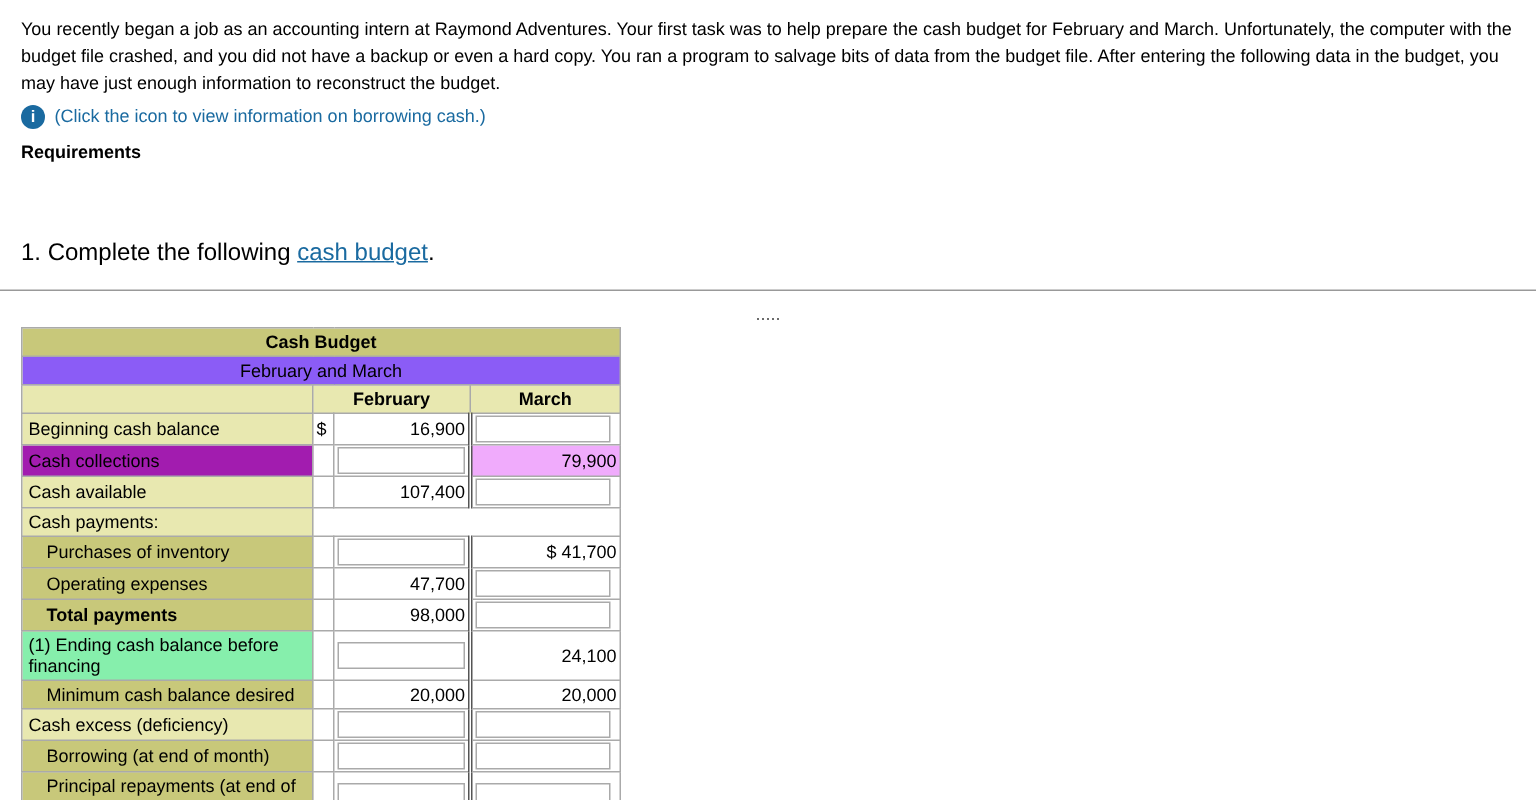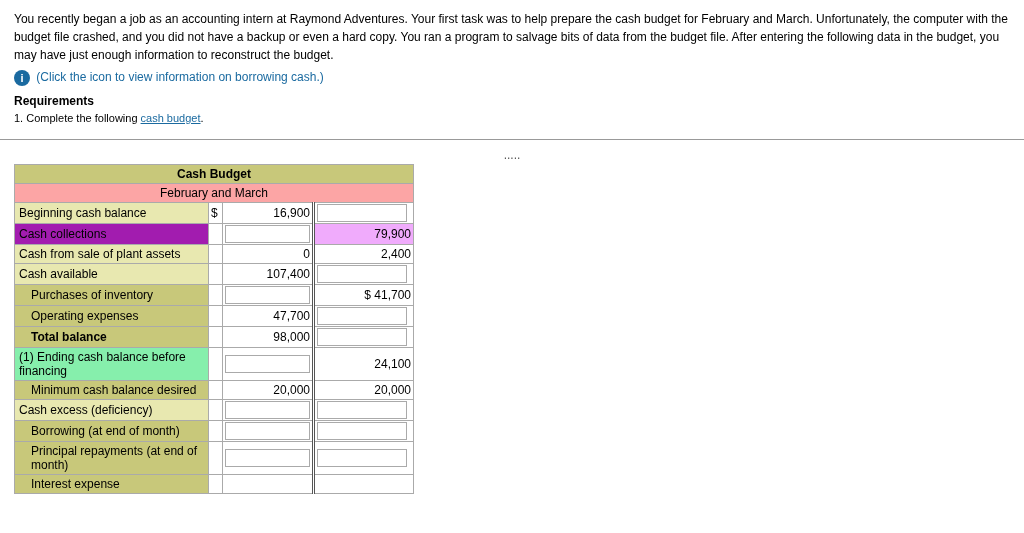--- a/index.html
+++ b/index.html
@@ -40,21 +40,22 @@
       cursor: pointer;
     }
 
     .requirements {
       margin-top: 6px;
       font-weight: bold;
       font-size: 12px;
     }
     .req-item {
       font-weight: normal;
-      font-size: 11px;
+      font-size: 16px;
+      margin-top: 47px;
     }
     .req-link {
       color: #1a6aa0;
       text-decoration: underline;
     }
 
     .divider {
       border: none;
       border-top: 1px solid #999;
       margin: 6px 0;
@@ -82,21 +83,21 @@
     .table-title {
       background: #c8c87a;
       text-align: center;
       font-weight: bold;
       padding: 4px;
       font-size: 13px;
       border: 1px solid #999;
     }
 
     .table-subtitle {
-      background: #fca5a5;
+      background: #8b5cf6;
       text-align: center;
       padding: 2px;
       font-size: 12px;
       border: 1px solid #999;
       border-top: none;
     }
 
     .budget-table td, .budget-table th {
       border: 1px solid #aaa;
       padding: 2px 4px;
@@ -139,60 +140,63 @@
 
 <div class="table-wrapper">
   <table class="budget-table">
     <thead>
       <tr>
         <td colspan="4" class="table-title">Cash Budget</td>
       </tr>
       <tr>
         <td colspan="4" class="table-subtitle">February and March</td>
       </tr>
+      <tr>
+        <th class="label-col" style="background:#e8e8b0; border:1px solid #aaa;"></th>
+        <th colspan="2" class="col-header" style="border:1px solid #aaa;">February</th>
+        <th class="col-header" style="border:1px solid #aaa;">March</th>
+      </tr>
     </thead>
     <tbody id="table-body">
     <tr>
           <td style="background: rgb(232, 232, 176); border: 1px solid rgb(170, 170, 170);">Beginning cash balance</td>
           <td style="background: rgb(255, 255, 255); border: 1px solid rgb(170, 170, 170); padding: 1px 2px; width: 14px; text-align: left; font-size: 12px;">$</td>
           <td style="background: rgb(255, 255, 255); border: 1px solid rgb(170, 170, 170); padding: 1px 2px; width: 90px; text-align: right;">16,900</td>
           <td style="background: rgb(255, 255, 255); padding: 1px 2px; width: 100px; border-width: 1px 1px 1px 3px; border-style: solid solid solid double; border-color: rgb(170, 170, 170) rgb(170, 170, 170) rgb(170, 170, 170) rgb(85, 85, 85);"><input type="text" style="width: 90px; height: 18px; border: 1px solid rgb(170, 170, 170); font-size: 12px; text-align: right; padding-right: 2px; background: rgb(255, 255, 255);"></td>
         </tr>
         <tr>
           <td style="background: #a21caf; border: 1px solid rgb(170, 170, 170); margin-top: 39px;">Cash collections</td>
           <td style="background: rgb(255, 255, 255); border: 1px solid rgb(170, 170, 170); padding: 1px 2px; width: 14px; text-align: left; font-size: 12px;"></td>
           <td style="background: rgb(255, 255, 255); border: 1px solid rgb(170, 170, 170); padding: 1px 2px; width: 90px;"><input type="text" style="width: 85px; height: 18px; border: 1px solid rgb(170, 170, 170); font-size: 12px; text-align: right; padding-right: 2px; background: rgb(255, 255, 255);"></td>
           <td style="background: #f0abfc; padding: 1px 2px; width: 100px; border-width: 1px 1px 1px 3px; border-style: solid solid solid double; border-color: rgb(170, 170, 170) rgb(170, 170, 170) rgb(170, 170, 170) rgb(85, 85, 85); text-align: right;">79,900</td>
         </tr>
         <tr>
-          <td style="background: rgb(232, 232, 176); border: 1px solid rgb(170, 170, 170);">Cash from sale of plant assets</td>
-          <td style="background: rgb(255, 255, 255); border: 1px solid rgb(170, 170, 170); padding: 1px 2px; width: 14px; text-align: left; font-size: 12px;"></td>
-          <td style="background: rgb(255, 255, 255); border: 1px solid rgb(170, 170, 170); padding: 1px 2px; width: 90px; text-align: right;">0</td>
-          <td style="background: rgb(255, 255, 255); padding: 1px 2px; width: 100px; border-width: 1px 1px 1px 3px; border-style: solid solid solid double; border-color: rgb(170, 170, 170) rgb(170, 170, 170) rgb(170, 170, 170) rgb(85, 85, 85); text-align: right;">2,400</td>
-        </tr>
-        <tr>
           <td style="background: rgb(232, 232, 176); border: 1px solid rgb(170, 170, 170);">Cash available</td>
           <td style="background: rgb(255, 255, 255); border: 1px solid rgb(170, 170, 170); padding: 1px 2px; width: 14px; text-align: left; font-size: 12px;"></td>
           <td style="background: rgb(255, 255, 255); border: 1px solid rgb(170, 170, 170); padding: 1px 2px; width: 90px; text-align: right;">107,400</td>
           <td style="background: rgb(255, 255, 255); padding: 1px 2px; width: 100px; border-width: 1px 1px 1px 3px; border-style: solid solid solid double; border-color: rgb(170, 170, 170) rgb(170, 170, 170) rgb(170, 170, 170) rgb(85, 85, 85);"><input type="text" style="width: 90px; height: 18px; border: 1px solid rgb(170, 170, 170); font-size: 12px; text-align: right; padding-right: 2px; background: rgb(255, 255, 255);"></td>
         </tr>
         <tr>
+          <td style="background: rgb(232, 232, 176); border: 1px solid rgb(170, 170, 170);">Cash payments:</td>
+          <td colspan="3" style="background: rgb(255, 255, 255); border: 1px solid rgb(170, 170, 170);"></td>
+        </tr>
+        <tr>
           <td style="background: rgb(200, 200, 122); padding-left: 16px; border: 1px solid rgb(170, 170, 170);">Purchases of inventory</td>
           <td style="background: rgb(255, 255, 255); border: 1px solid rgb(170, 170, 170); padding: 1px 2px; width: 14px; text-align: left; font-size: 12px;"></td>
           <td style="background: rgb(255, 255, 255); border: 1px solid rgb(170, 170, 170); padding: 1px 2px; width: 90px;"><input type="text" style="width: 85px; height: 18px; border: 1px solid rgb(170, 170, 170); font-size: 12px; text-align: right; padding-right: 2px; background: rgb(255, 255, 255);"></td>
           <td style="background: rgb(255, 255, 255); padding: 1px 2px; width: 100px; border-width: 1px 1px 1px 3px; border-style: solid solid solid double; border-color: rgb(170, 170, 170) rgb(170, 170, 170) rgb(170, 170, 170) rgb(85, 85, 85); text-align: right;">$ 41,700</td>
         </tr>
         <tr>
           <td style="background: rgb(200, 200, 122); padding-left: 16px; border: 1px solid rgb(170, 170, 170);">Operating expenses</td>
           <td style="background: rgb(255, 255, 255); border: 1px solid rgb(170, 170, 170); padding: 1px 2px; width: 14px; text-align: left; font-size: 12px;"></td>
           <td style="background: rgb(255, 255, 255); border: 1px solid rgb(170, 170, 170); padding: 1px 2px; width: 90px; text-align: right;">47,700</td>
           <td style="background: rgb(255, 255, 255); padding: 1px 2px; width: 100px; border-width: 1px 1px 1px 3px; border-style: solid solid solid double; border-color: rgb(170, 170, 170) rgb(170, 170, 170) rgb(170, 170, 170) rgb(85, 85, 85);"><input type="text" style="width: 90px; height: 18px; border: 1px solid rgb(170, 170, 170); font-size: 12px; text-align: right; padding-right: 2px; background: rgb(255, 255, 255);"></td>
         </tr>
         <tr>
-          <td style="background: rgb(200, 200, 122); padding-left: 16px; font-weight: bold; border: 1px solid rgb(170, 170, 170);">Total balance</td>
+          <td style="background: rgb(200, 200, 122); padding-left: 16px; font-weight: bold; border: 1px solid rgb(170, 170, 170);">Total payments</td>
           <td style="background: rgb(255, 255, 255); border: 1px solid rgb(170, 170, 170); padding: 1px 2px; width: 14px; text-align: left; font-size: 12px;"></td>
           <td style="background: rgb(255, 255, 255); border: 1px solid rgb(170, 170, 170); padding: 1px 2px; width: 90px; text-align: right;">98,000</td>
           <td style="background: rgb(255, 255, 255); padding: 1px 2px; width: 100px; border-width: 1px 1px 1px 3px; border-style: solid solid solid double; border-color: rgb(170, 170, 170) rgb(170, 170, 170) rgb(170, 170, 170) rgb(85, 85, 85);"><input type="text" style="width: 90px; height: 18px; border: 1px solid rgb(170, 170, 170); font-size: 12px; text-align: right; padding-right: 2px; background: rgb(255, 255, 255);"></td>
         </tr>
         <tr>
           <td style="background: #86efac; border: 1px solid rgb(170, 170, 170);">(1) Ending cash balance before financing</td>
           <td style="background: rgb(255, 255, 255); border: 1px solid rgb(170, 170, 170); padding: 1px 2px; width: 14px; text-align: left; font-size: 12px;"></td>
           <td style="background: rgb(255, 255, 255); border: 1px solid rgb(170, 170, 170); padding: 1px 2px; width: 90px;"><input type="text" style="width: 85px; height: 18px; border: 1px solid rgb(170, 170, 170); font-size: 12px; text-align: right; padding-right: 2px; background: rgb(255, 255, 255);"></td>
           <td style="background: rgb(255, 255, 255); padding: 1px 2px; width: 100px; border-width: 1px 1px 1px 3px; border-style: solid solid solid double; border-color: rgb(170, 170, 170) rgb(170, 170, 170) rgb(170, 170, 170) rgb(85, 85, 85); text-align: right;">24,100</td>
         </tr>

